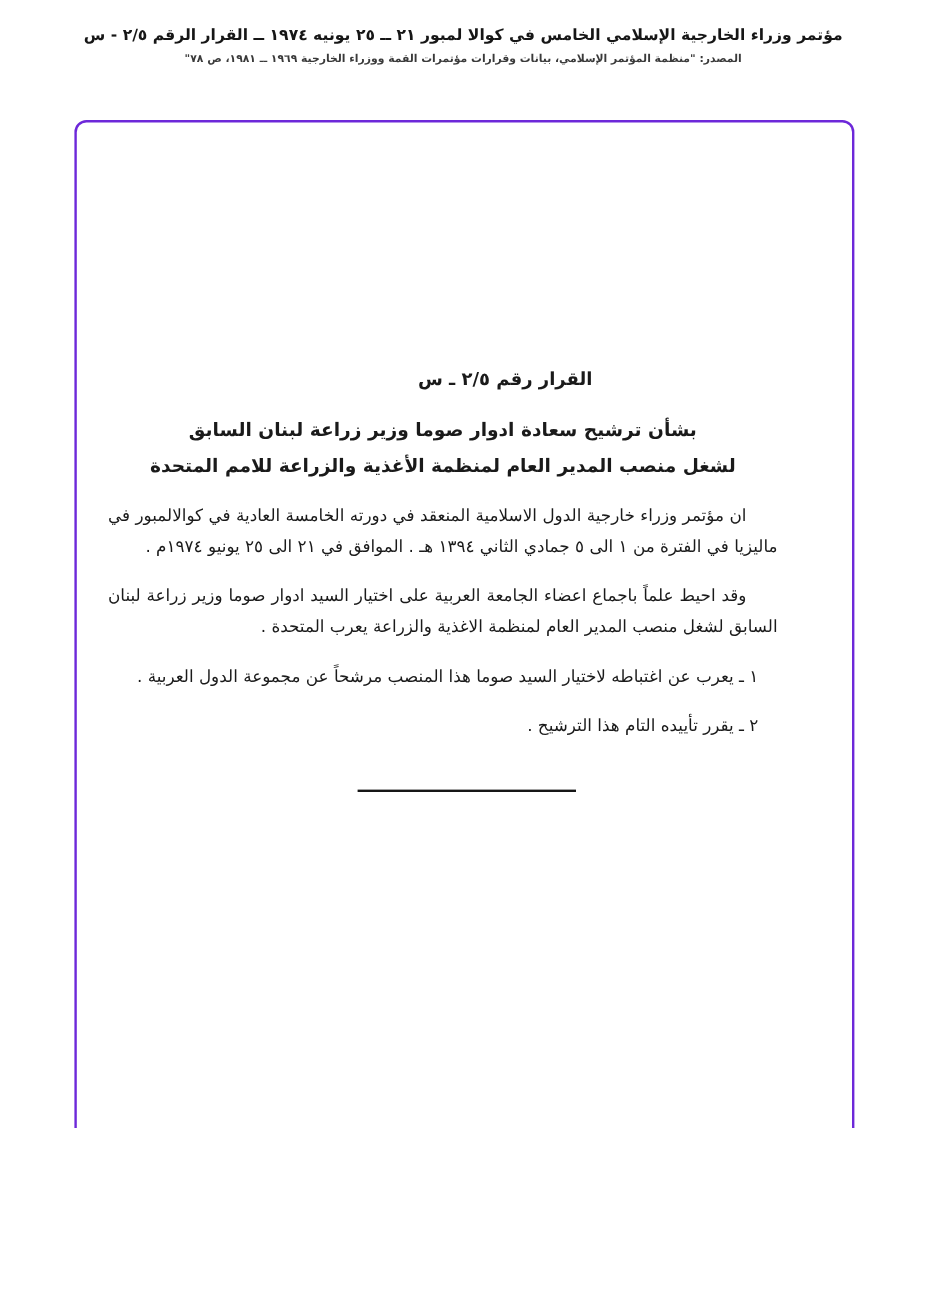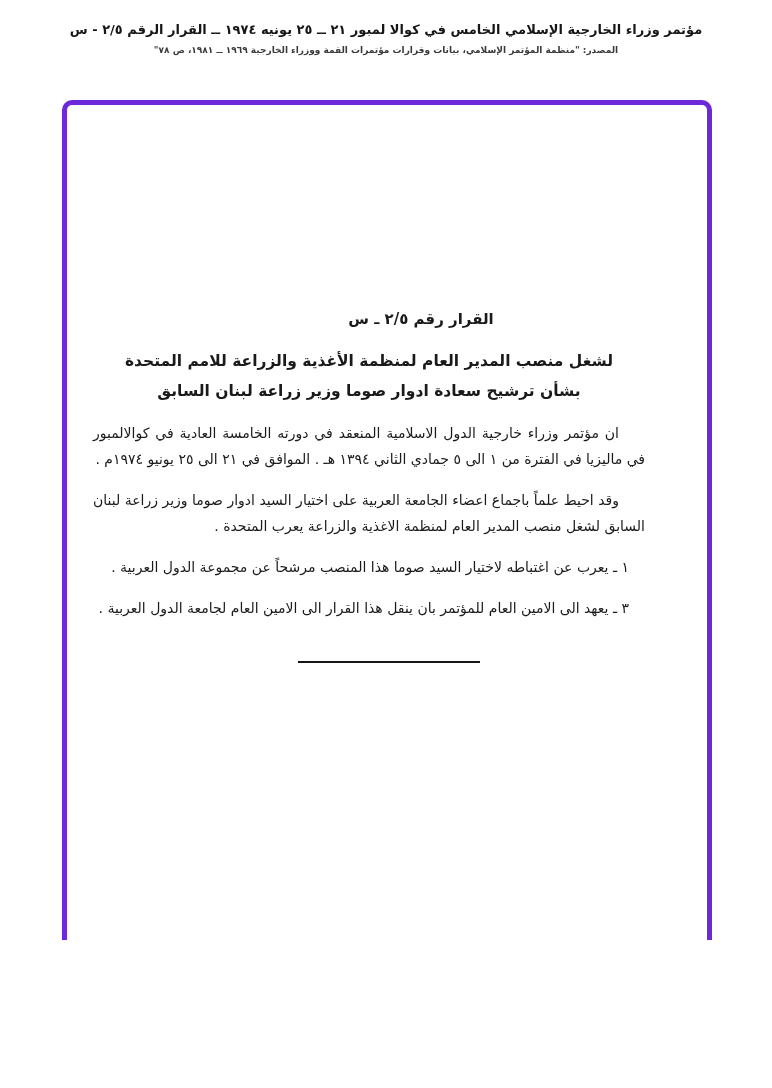--- a/index.html
+++ b/index.html
@@ -37,21 +37,21 @@
     margin-top: 8px;
   }
 
   
   .doc-frame {
     position: absolute;
     left: 62px;
     top: 100px;
     width: 650px;
     height: 950px;
-    border: 5px solid #6d28d9;
+    border: 2px solid #6d28d9;
     border-radius: 10px;
     background: #ffffff;
   }
   .doc-content {
     direction: rtl;
     padding: 205px 62px 0 26px;
     color: #1a1a1a;
   }
 
   .res-number {
@@ -99,30 +99,30 @@
   <div class="src-header">
     <div class="src-line1">مؤتمر وزراء الخارجية الإسلامي الخامس في كوالا لمبور ٢١ ــ ٢٥ يونيه ١٩٧٤ ــ القرار الرقم ٢/٥ - س</div>
     <div class="src-line2">المصدر: "منظمة المؤتمر الإسلامي، بيانات وقرارات مؤتمرات القمة ووزراء الخارجية ١٩٦٩ ــ ١٩٨١، ص ٧٨"</div>
   </div>
 
   <div class="doc-frame">
     <div class="doc-content">
 
       <div class="res-number">القرار رقم ٢/٥ ـ س</div>
 
+      <div class="doc-title">بشأن ترشيح سعادة ادوار صوما وزير زراعة لبنان السابق</div>
       <div class="doc-title">لشغل منصب المدير العام لمنظمة الأغذية والزراعة للامم المتحدة</div>
-      <div class="doc-title">بشأن ترشيح سعادة ادوار صوما وزير زراعة لبنان السابق</div>
 
       <p class="para">ان مؤتمر وزراء خارجية الدول الاسلامية المنعقد في دورته الخامسة العادية في كوالالمبور في ماليزيا في الفترة من ١ الى ٥ جمادي الثاني ١٣٩٤ هـ . الموافق في ٢١ الى ٢٥ يونيو ١٩٧٤م .</p>
 
       <p class="para">وقد احيط علماً باجماع اعضاء الجامعة العربية على اختيار السيد ادوار صوما وزير زراعة لبنان السابق لشغل منصب المدير العام لمنظمة الاغذية والزراعة يعرب المتحدة .</p>
 
       <div class="items">
         <div class="item">١ ـ يعرب عن اغتباطه لاختيار السيد صوما هذا المنصب مرشحاً عن مجموعة الدول العربية .</div>
-        <div class="item">٣ ـ يعهد الى الامين العام للمؤتمر بان ينقل هذا القرار الى الامين العام لجامعة الدول العربية .</div>
+        <div class="item">٢ ـ يقرر تأييده التام هذا الترشيح .</div>
       </div>
 
       <div class="divider"></div>
 
     </div>
   </div>
 
 </div>
 
 </body></html>

